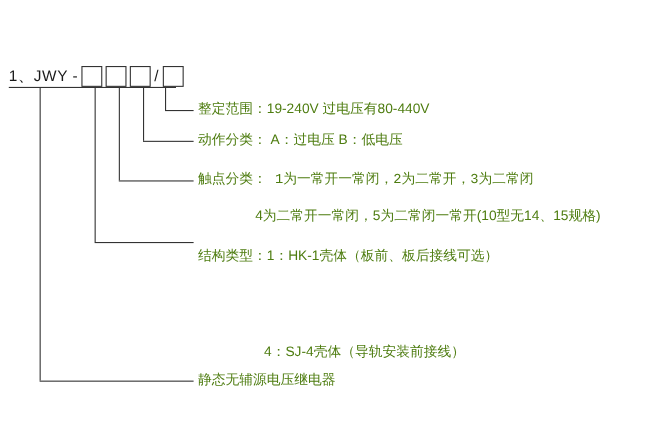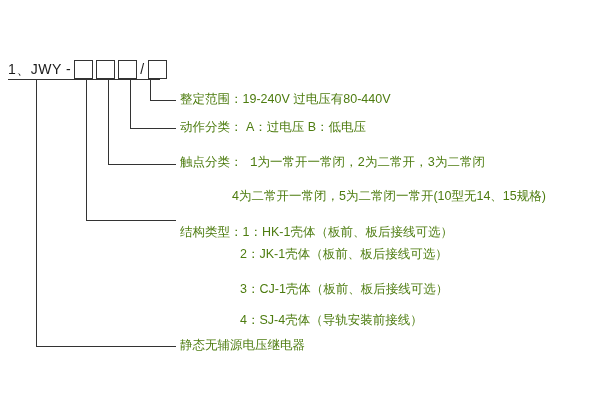--- a/index.html
+++ b/index.html
@@ -115,19 +115,17 @@
   <div class="hline" style="left:36px; top:346px; width:140px;"></div>
 
   <div class="label" style="left:180px; top:91px;">整定范围：19-240V 过电压有80-440V</div>
 
   <div class="label" style="left:180px; top:119px;text-align:right;">动作分类：  A：过电压        B：低电压</div>
 
   <div class="label" style="left:180px; top:155px;font-family:Liberation Mono, monospace;">触点分类：    1为一常开一常闭，2为二常开，3为二常闭</div>
   <div class="label sub" style="left:232px; top:188px;">4为二常开一常闭，5为二常闭一常开(10型无14、15规格)</div>
 
   <div class="label" style="left:180px; top:224px;">结构类型：1：HK-1壳体（板前、板后接线可选）</div>
-  <div class="label sub" style="left:240px; top:246px;">2：JK-1壳体（板前、板后接线可选）</div>
-  <div class="label sub" style="left:240px; top:281px;">3：CJ-1壳体（板前、板后接线可选）</div>
   <div class="label sub" style="left:240px; top:312px;">4：SJ-4壳体（导轨安装前接线）</div>
 
   <div class="label" style="left:180px; top:337px;text-align:center;">静态无辅源电压继电器</div>
 
 </div>
 
 </body></html>

